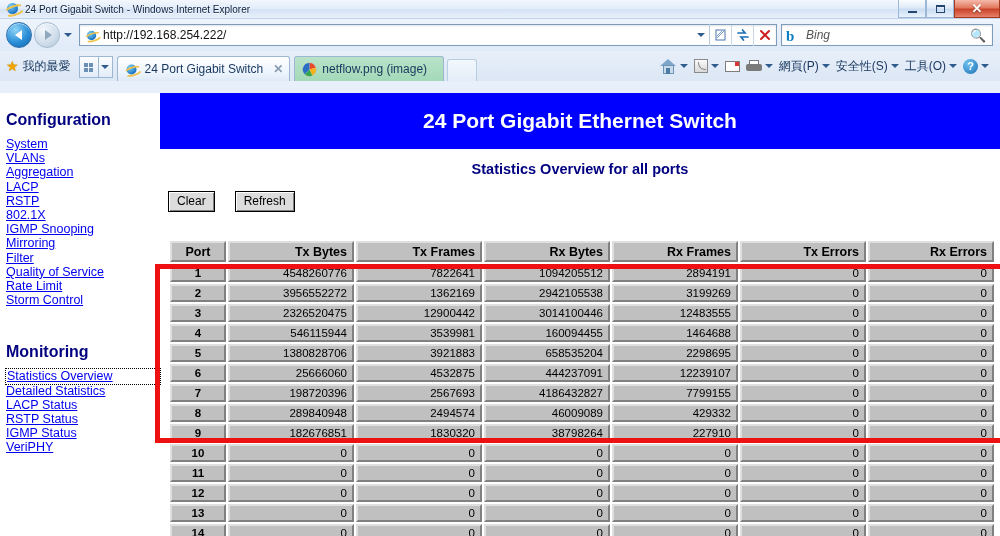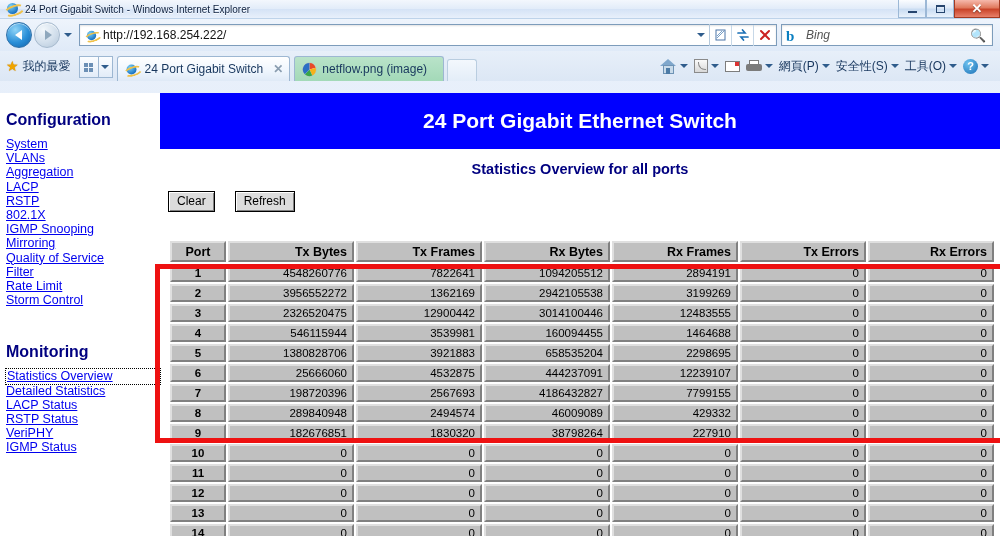--- a/index.html
+++ b/index.html
@@ -420,34 +420,34 @@
       <div class="side-head cfg">Configuration</div>
       <div class="side-list">
         <a class="side-link" href="#">System</a>
         <a class="side-link" href="#">VLANs</a>
         <a class="side-link" href="#">Aggregation</a>
         <a class="side-link" href="#">LACP</a>
         <a class="side-link" href="#">RSTP</a>
         <a class="side-link" href="#">802.1X</a>
         <a class="side-link" href="#">IGMP Snooping</a>
         <a class="side-link" href="#">Mirroring</a>
+        <a class="side-link" href="#">Filter</a>
         <a class="side-link" href="#">Quality of Service</a>
-        <a class="side-link" href="#">Filter</a>
         <a class="side-link" href="#">Rate Limit</a>
         <a class="side-link" href="#">Storm Control</a>
       </div>
 
       <div class="side-head mon">Monitoring</div>
       <div class="side-list-mon">
         <a class="side-link hl-link" href="#">Statistics Overview</a>
         <a class="side-link" href="#">Detailed Statistics</a>
         <a class="side-link" href="#">LACP Status</a>
         <a class="side-link" href="#">RSTP Status</a>
+        <a class="side-link" href="#">IGMP Status</a>
         <a class="side-link" href="#">VeriPHY</a>
-        <a class="side-link" href="#">IGMP Status</a>
       </div>
     </div>
 
     <div class="tbl-wrap">
       <table class="stats">
         <thead>
           <tr>
             <th class="port-h">Port</th>
             <th class="col-num">Tx Bytes</th>
             <th class="col-num">Tx Frames</th>

